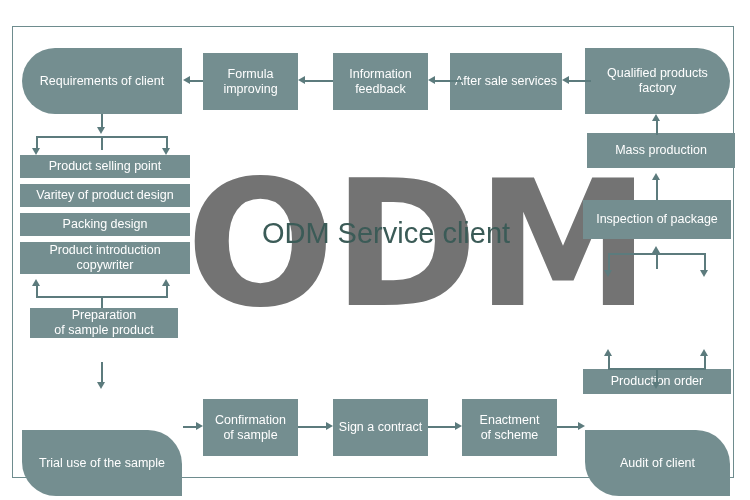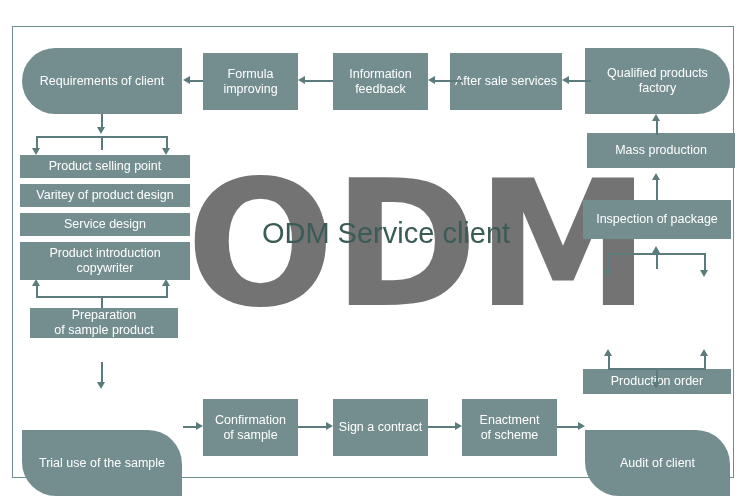--- a/index.html
+++ b/index.html
@@ -113,22 +113,22 @@
   <div class="ar ar-down" style="left:97px;top:127px;"></div>
   <div class="ln h" style="left:36px;top:136px;width:132px;"></div>
   <div class="ln v" style="left:36px;top:136px;height:14px;"></div>
   <div class="ln v" style="left:166px;top:136px;height:14px;"></div>
   <div class="ln v" style="left:101px;top:136px;height:14px;"></div>
   <div class="ar ar-down" style="left:32px;top:148px;"></div>
   <div class="ar ar-down" style="left:162px;top:148px;"></div>
 
   <div class="box" style="left:20px;top:155px;width:170px;height:23px;">Product selling point</div>
   <div class="box" style="left:20px;top:184px;width:170px;height:23px;">Varitey of product design</div>
-  <div class="box" style="left:20px;top:213px;width:170px;height:23px;">Service design</div>
-  <div class="box" style="left:20px;top:242px;width:170px;height:38px;">Product introduction
+  <div class="box" style="left:20px;top:213px;width:170px;height:23px;">Packing design</div>
+  <div class="box" style="left:20px;top:242px;width:170px;height:32px;">Product introduction
 copywriter</div>
 
   <div class="ar ar-up" style="left:32px;top:279px;"></div>
   <div class="ar ar-up" style="left:162px;top:279px;"></div>
   <div class="ln v" style="left:36px;top:286px;height:12px;"></div>
   <div class="ln v" style="left:166px;top:286px;height:12px;"></div>
   <div class="ln h" style="left:36px;top:296px;width:132px;"></div>
   <div class="ln v" style="left:101px;top:296px;height:15px;"></div>
   <div class="ar ar-down" style="left:97px;top:309px;"></div>
 

